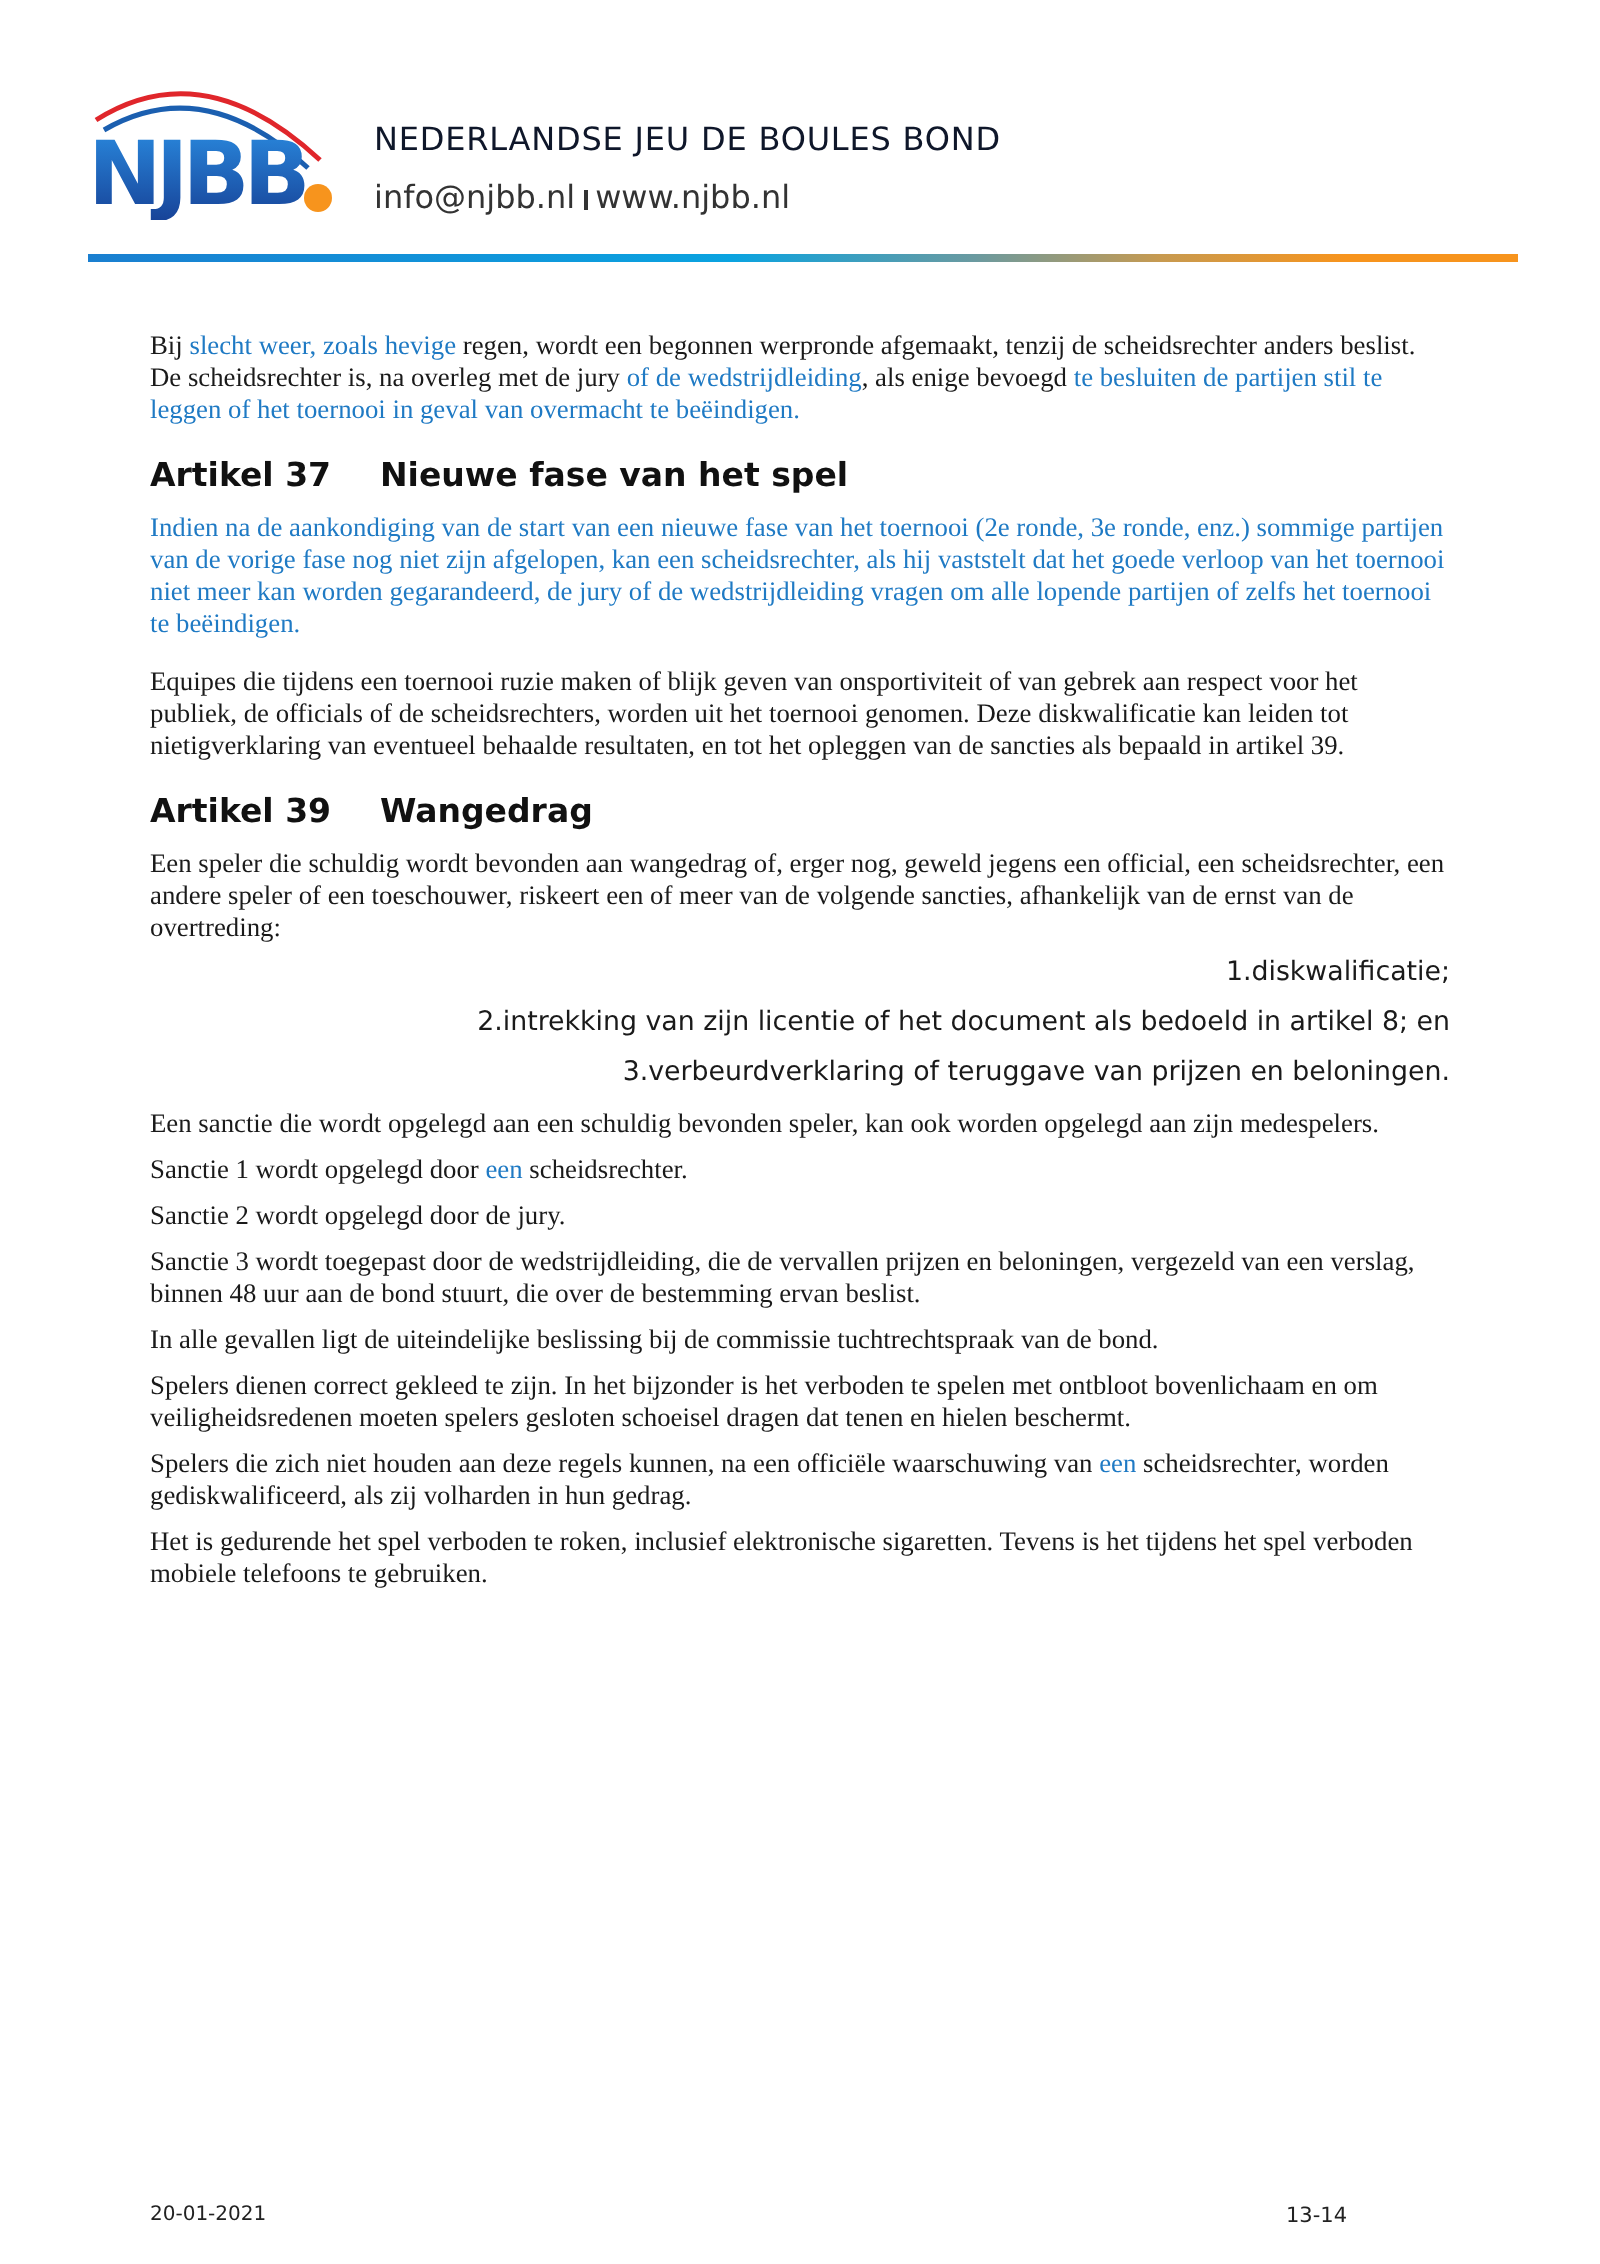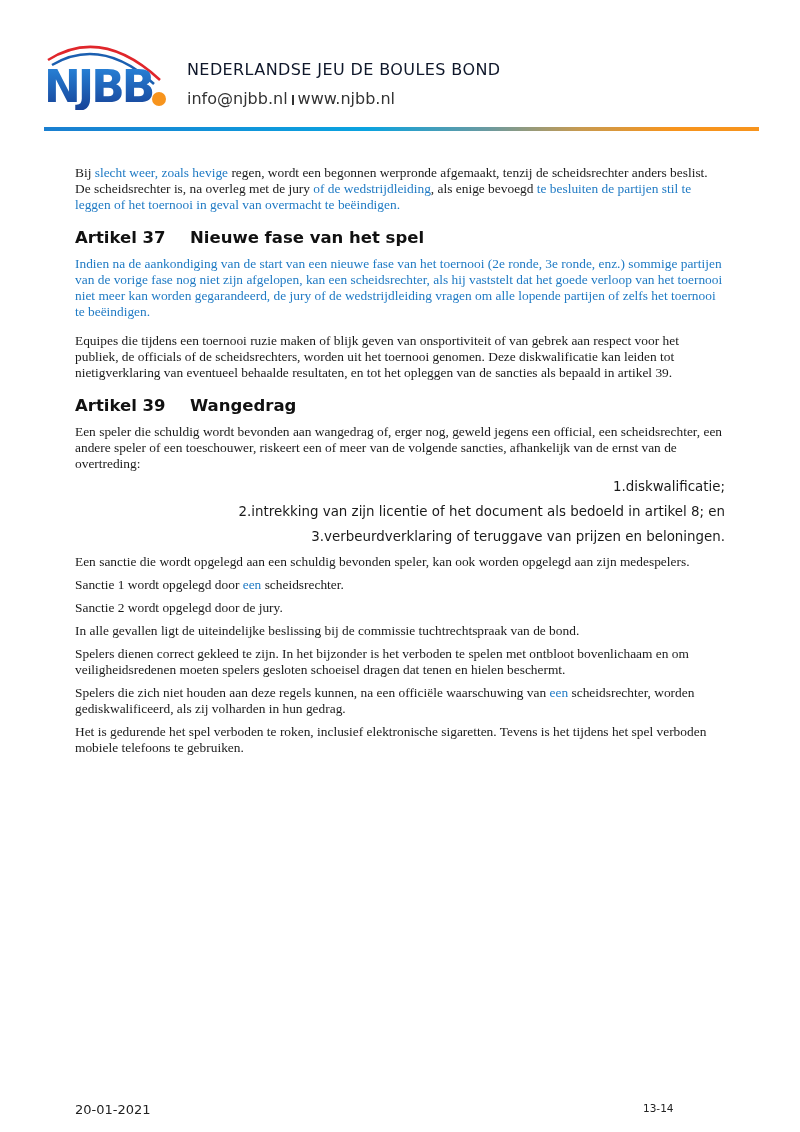--- a/index.html
+++ b/index.html
@@ -15,21 +15,21 @@
           background: linear-gradient(to right, #1a7fd0 0%, #0aa3e0 45%, #6a9aa0 62%, #c79a50 75%, #f7941d 88%, #f7941d 100%); }
   .content { position: absolute; left: 75px; top: 165px; width: 650px; }
   h2 { margin: 0 0 6px 0; font-size: 16.5px; font-weight: bold; color: #111; line-height: 24px; }
   h2 .num { display: inline-block; width: 115px; }
   p { margin: 0 0 7px 0; font-size: 13.4px; line-height: 16px; font-family: Liberation Serif, serif; }
   .blue { color: #1f7ac4; }
   .article { margin-bottom: 13px; }
   ol { margin: 0 0 7px 0; padding: 0; list-style: none; text-align: right; }
   ol li { font-size: 13.4px; line-height: 16px; margin-bottom: 9px; }
   ol li .n { display: inline-block; width: 24px; }
-  .footer-date { position: absolute; left: 75px; top: 1102px; font-size: 13px; color: #222; }
+  .footer-date { position: absolute; left: 75px; top: 1102px; font-size: 10px; color: #222; }
   .footer-page { position: absolute; left: 643px; top: 1102px; font-size: 10.5px; color: #222; }
 </style>
 </head>
 <body>
 
 <div class="header">
   <div class="logo">
     <svg width="128" height="74" viewBox="0 0 128 74">
       <defs>
         <linearGradient id="lg" x1="0" y1="0" x2="0" y2="1">
@@ -70,20 +70,21 @@
     <h2><span class="num">Artikel 39</span><span>Wangedrag</span></h2>
     <p>Een speler die schuldig wordt bevonden aan wangedrag of, erger nog, geweld jegens een official, een scheidsrechter, een andere speler of een toeschouwer, riskeert een of meer van de volgende sancties, afhankelijk van de ernst van de overtreding:</p>
     <ol>
       <li><span class="n">1.</span><span>diskwalificatie;</span></li>
       <li><span class="n">2.</span><span>intrekking van zijn licentie of het document als bedoeld in artikel 8; en</span></li>
       <li><span class="n">3.</span><span>verbeurdverklaring of teruggave van prijzen en beloningen.</span></li>
     </ol>
     <p><span>Een sanctie die wordt opgelegd aan een schuldig bevonden speler, kan ook worden opgelegd aan zijn medespelers.</span></p>
     <p><span>Sanctie 1 wordt opgelegd door </span><span class="blue">een</span><span> scheidsrechter.</span></p>
     <p><span>Sanctie 2 wordt opgelegd door de jury.</span></p>
+    <p><span>Sanctie 3 wordt toegepast door de wedstrijdleiding, die de vervallen prijzen en beloningen, vergezeld van een verslag, binnen 48 uur aan de bond stuurt, die over de bestemming ervan beslist.</span></p>
     <p><span>In alle gevallen ligt de uiteindelijke beslissing bij de commissie tuchtrechtspraak van de bond.</span></p>
     <p><span>Spelers dienen correct gekleed te zijn. In het bijzonder is het verboden te spelen met ontbloot bovenlichaam en om veiligheidsredenen moeten spelers gesloten schoeisel dragen dat tenen en hielen beschermt.</span></p>
     <p><span>Spelers die zich niet houden aan deze regels kunnen, na een officiële waarschuwing van </span><span class="blue">een</span><span> scheidsrechter, worden gediskwalificeerd, als zij volharden in hun gedrag.</span></p>
     <p><span>Het is gedurende het spel verboden te roken, inclusief elektronische sigaretten. Tevens is het tijdens het spel verboden mobiele telefoons te gebruiken.</span></p>
   </section>
 </div>
 
 <div class="footer-date">20-01-2021</div>
 <div class="footer-page">13-14</div>
 

